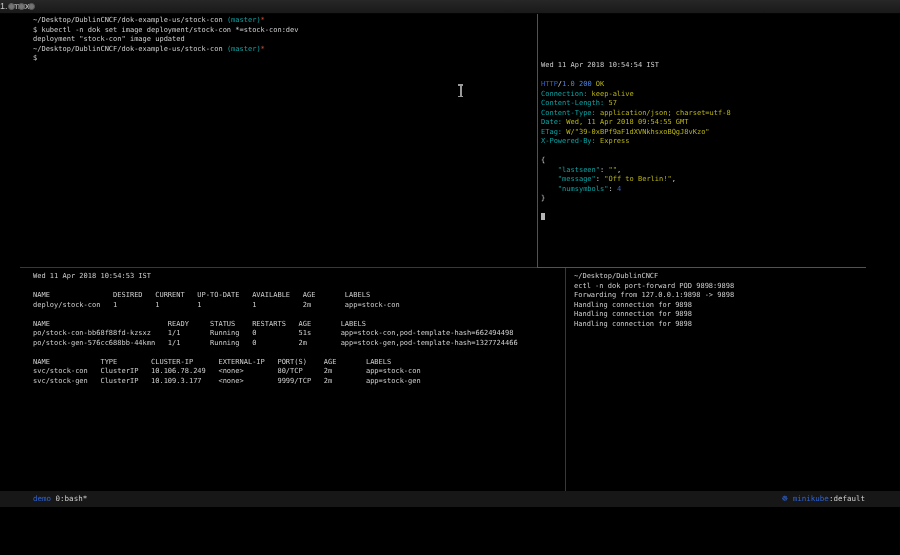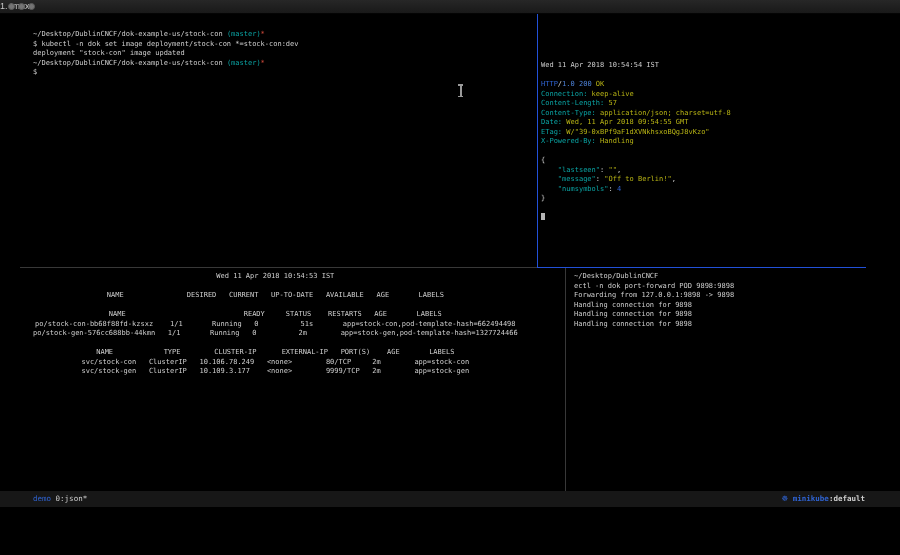--- a/index.html
+++ b/index.html
@@ -27,21 +27,21 @@
   .block-cursor { display: inline-block; width: 4px; height: 7px; background: #b5b5b5; }
   
   .ibeam { position: absolute; left: 457px; top: 70px; width: 7px; height: 13px; }
   .ibeam .stem { position: absolute; left: 3px; top: 1px; width: 1.5px; height: 11px; background: #9a9a9a; }
   .ibeam::before, .ibeam::after { content: ""; position: absolute; left: 1px; width: 5px; height: 1.5px; background: #9a9a9a; }
   .ibeam::before { top: 0; } .ibeam::after { bottom: 0; }
   
   .statusbar { position: absolute; left: 0; top: 491px; width: 900px; height: 16px;
                background: #171717; font-size: 7.5px; line-height: 16px; color: #cfcfcf; }
   .status-left { position: absolute; left: 33px; top: 0; }
-  .status-right { position: absolute; right: 35px; top: 0; font-weight: bold; }
+  .status-right { position: absolute; right: 35px; top: 0; }
   .kube-icon { font-family: "DejaVu Sans", sans-serif; }
 </style>
 </head>
 <body>
 
 <div class="screen">
 
   <div class="titlebar">
     <div class="lights">
       <span class="light"></span>
@@ -51,56 +51,57 @@
     <div class="title">1. tmux</div>
   </div>
 
   <div class="term">
 
     <div class="border active" style="left:537px; top:0; width:1px; height:253px;"></div>
     <div class="border" style="left:20px; top:253px; width:517px; height:1px;"></div>
     <div class="border active" style="left:537px; top:253px; width:329px; height:1px;"></div>
     <div class="border" style="left:565px; top:254px; width:1px; height:223px;"></div>
 
-    <div class="pane" style="left:33px; top:16px;">
+    <div class="pane" style="left:33px; top:2px;">
       <div class="line"><span>~/Desktop/DublinCNCF/dok-example-us/stock-con </span><span class="cyan">(master)</span><span class="red">*</span></div>
       <div class="line">$ kubectl -n dok set image deployment/stock-con *=stock-con:dev</div>
       <div class="line">deployment "stock-con" image updated</div>
       <div class="line"><span>~/Desktop/DublinCNCF/dok-example-us/stock-con </span><span class="cyan">(master)</span><span class="red">*</span></div>
       <div class="line">$</div>
     </div>
 
     <div class="ibeam">
         <span class="stem"></span>
       </div>
 
     <div class="pane" style="left:541px; top:1px;margin-top:46px;">
       <div class="line">Wed 11 Apr 2018 10:54:54 IST</div>
       <div class="line"></div>
       <div class="line"><span class="blue">HTTP</span><span>/</span><span class="lblue">1.0</span><span class="lblue"> 200</span><span class="yellow"> OK</span></div>
       <div class="line"><span class="cyan">Connection:</span><span class="yellow"> keep-alive</span></div>
       <div class="line"><span class="cyan">Content-Length:</span><span class="yellow"> 57</span></div>
       <div class="line"><span class="cyan">Content-Type:</span><span class="yellow"> application/json; charset=utf-8</span></div>
       <div class="line"><span class="cyan">Date:</span><span class="yellow"> Wed, 11 Apr 2018 09:54:55 GMT</span></div>
       <div class="line"><span class="cyan">ETag:</span><span class="yellow"> W/"39-0xBPf9aF1dXVNkhsxoBQgJ8vKzo"</span></div>
-      <div class="line"><span class="cyan">X-Powered-By:</span><span class="yellow"> Handling</span></div>
+      <div class="line"><span class="cyan">X-Powered-By:</span><span class="yellow"> Express</span></div>
       <div class="line"></div>
       <div class="line">{</div>
       <div class="line"><span class="cyan">    "lastseen"</span><span>: </span><span class="yellow">""</span><span>,</span></div>
       <div class="line"><span class="cyan">    "message"</span><span>: </span><span class="yellow">"Off to Berlin!"</span><span>,</span></div>
       <div class="line"><span class="cyan">    "numsymbols"</span><span>: </span><span class="blue">4</span><span></span></div>
       <div class="line">}</div>
       <div class="line"></div>
       <div class="line"><span class="block-cursor"></span></div>
     </div>
 
-    <div class="pane" style="left:33px; top:258px;text-align:center;">
+    <div class="pane" style="left:33px; top:258px;">
       <div class="line">Wed 11 Apr 2018 10:54:53 IST</div>
       <div class="line"></div>
       <div class="line">NAME               DESIRED   CURRENT   UP-TO-DATE   AVAILABLE   AGE       LABELS</div>
+      <div class="line">deploy/stock-con   1         1         1            1           2m        app=stock-con</div>
       <div class="line"></div>
       <div class="line">NAME                            READY     STATUS    RESTARTS   AGE       LABELS</div>
       <div class="line">po/stock-con-bb68f88fd-kzsxz    1/1       Running   0          51s       app=stock-con,pod-template-hash=662494498</div>
       <div class="line">po/stock-gen-576cc688bb-44kmn   1/1       Running   0          2m        app=stock-gen,pod-template-hash=1327724466</div>
       <div class="line"></div>
       <div class="line">NAME            TYPE        CLUSTER-IP      EXTERNAL-IP   PORT(S)    AGE       LABELS</div>
       <div class="line">svc/stock-con   ClusterIP   10.106.78.249   &lt;none&gt;        80/TCP     2m        app=stock-con</div>
       <div class="line">svc/stock-gen   ClusterIP   10.109.3.177    &lt;none&gt;        9999/TCP   2m        app=stock-gen</div>
     </div>
 
@@ -109,20 +110,20 @@
       <div class="line">ectl -n dok port-forward POD 9898:9898</div>
       <div class="line">Forwarding from 127.0.0.1:9898 -&gt; 9898</div>
       <div class="line">Handling connection for 9898</div>
       <div class="line">Handling connection for 9898</div>
       <div class="line">Handling connection for 9898</div>
     </div>
   </div>
 
   <div class="statusbar">
     <div class="status-left">
-      <span class="blue">demo</span><span> </span><span>0:json*</span>
+      <span class="blue">demo</span><span> </span><span>0:bash*</span>
     </div>
     <div class="status-right">
       <span class="blue kube-icon">☸</span><span> </span><span class="blue">minikube</span><span>:default</span>
     </div>
   </div>
 
 </div>
 
 </body></html>

